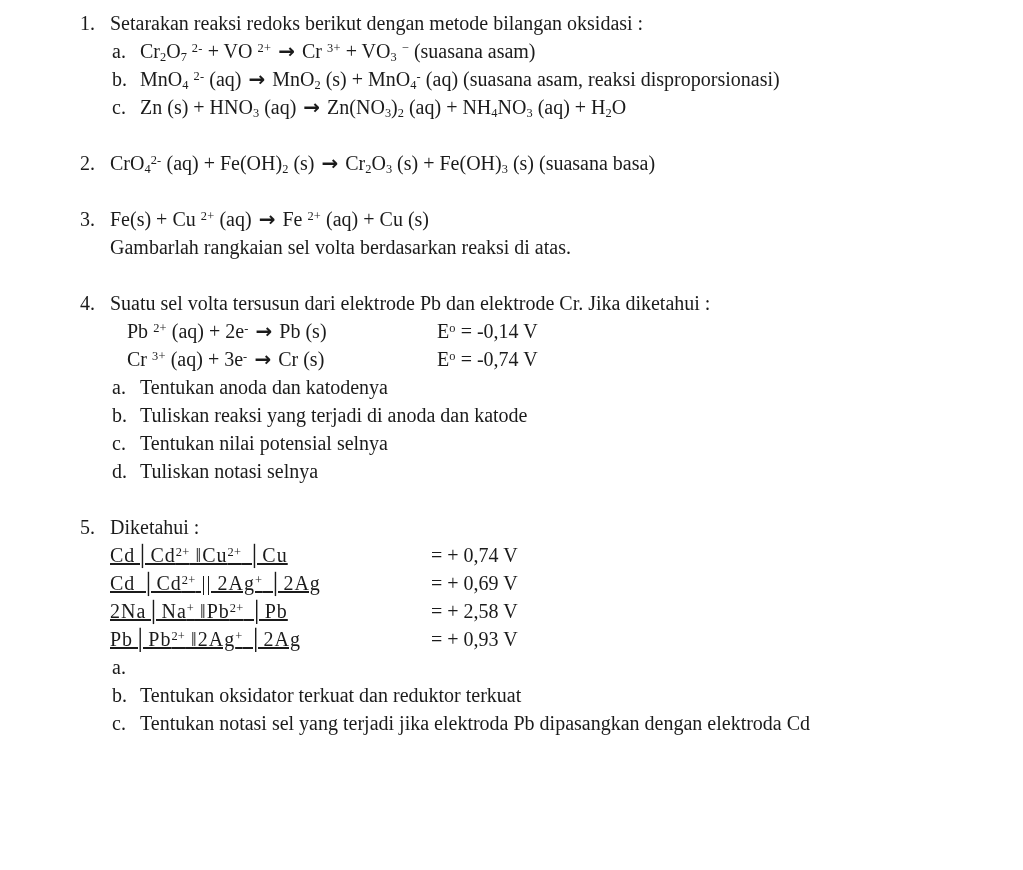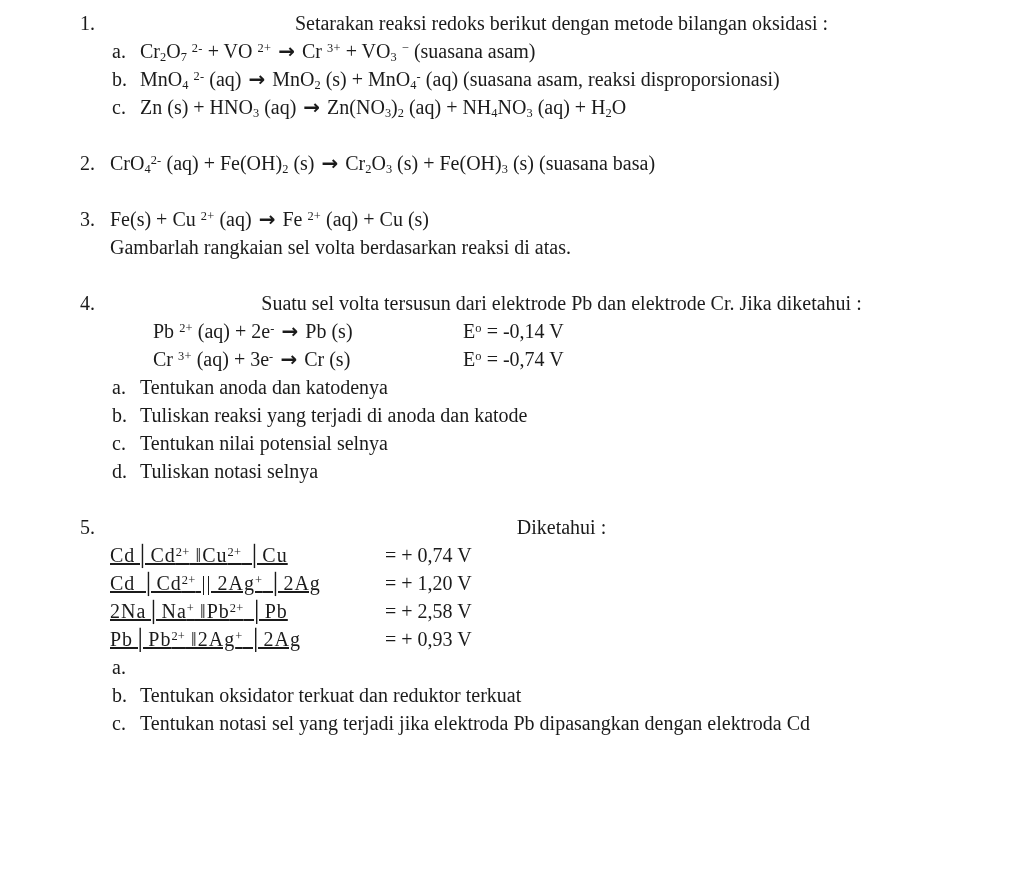--- a/index.html
+++ b/index.html
@@ -12,34 +12,34 @@
     font-size: 20px;
     line-height: 28px;
     color: #1b1b1b;
   }
   .page { padding: 9px 10px 0 80px; }
   .question { margin-bottom: 28px; position: relative; padding-left: 30px; }
   .question:last-child { margin-bottom: 0; }
   .q-num {
     position: absolute; left: 0; top: 0; width: 28px;
   }
-  .q-title { display: block; white-space: nowrap; text-align: center; }
+  .q-title { display: block; white-space: nowrap; }
   .line { display: block; white-space: nowrap; }
   
   .part { display: flex; margin-left: 2px; }
   .part-label { width: 28px; flex: 0 0 28px; }
   .part-text { white-space: nowrap; }
   
-  .eq-row { display: flex; margin-left: 43px; }
+  .eq-row { display: flex; margin-left: 17px; }
   .eq-col { width: 310px; flex: 0 0 310px; white-space: nowrap; }
   .pot-col { white-space: nowrap; }
   
   .cell-row { display: flex; }
   .cell-notation { width: 275px; flex: 0 0 275px; white-space: nowrap; text-decoration: underline; }
-  .cell-potential { white-space: nowrap; }
+  .cell-potential { white-space: nowrap; margin-left: 46px; }
   sub, sup {
     font-size: 0.62em;
     line-height: 0;
   }
   sub { vertical-align: -0.25em; }
   sup { vertical-align: 0.5em; letter-spacing: 0.02em; }
   .arrow {
     font-family: "DejaVu Sans", sans-serif;
     font-weight: bold;
     padding: 0 2px;
@@ -110,21 +110,21 @@
 
   <div class="question">
     <span class="q-num">5.</span>
     <span class="q-title">Diketahui :</span>
     <div class="cell-row">
       <span class="cell-notation bars">Cd│Cd<sup>2+</sup>  ‖Cu<sup>2+</sup> │Cu</span>
       <span class="cell-potential">= + 0,74 V</span>
     </div>
     <div class="cell-row">
       <span class="cell-notation bars">Cd │Cd<sup>2+</sup>  || 2Ag<sup>+</sup> │2Ag</span>
-      <span class="cell-potential">= + 1,20 V</span>
+      <span class="cell-potential">= + 0,69 V</span>
     </div>
     <div class="cell-row">
       <span class="cell-notation bars">2Na│Na<sup>+</sup> ‖Pb<sup>2+</sup> │Pb</span>
       <span class="cell-potential">= + 2,58 V</span>
     </div>
     <div class="cell-row">
       <span class="cell-notation bars">Pb│Pb<sup>2+</sup>  ‖2Ag<sup>+</sup> │2Ag</span>
       <span class="cell-potential">= + 0,93 V</span>
     </div>
     <div class="part">

